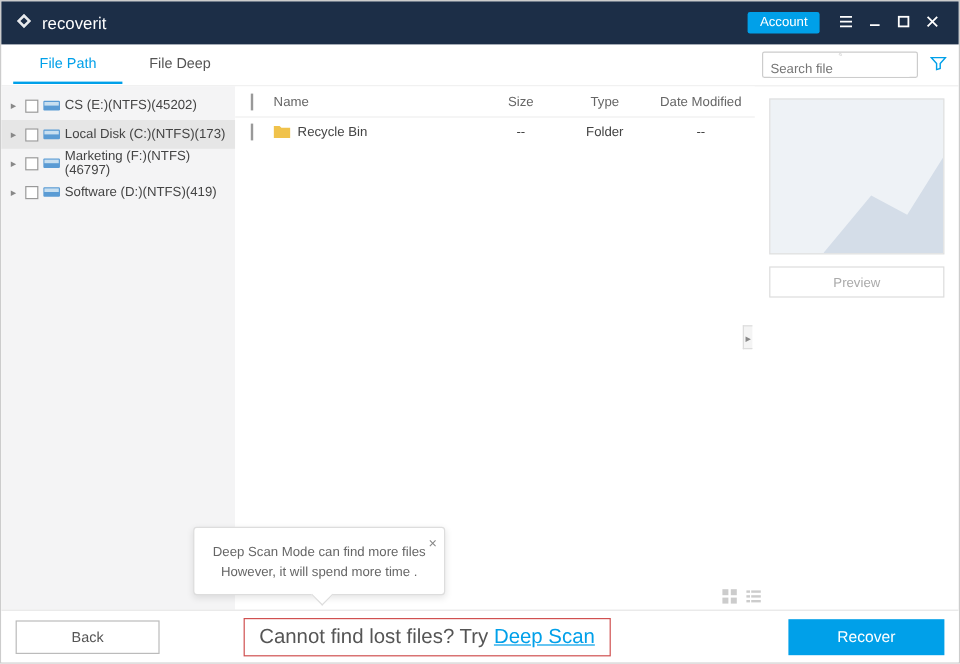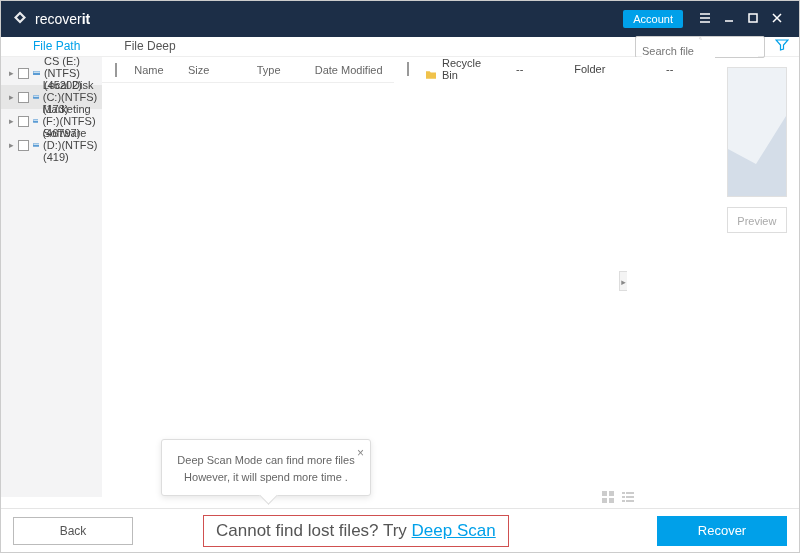--- a/index.html
+++ b/index.html
@@ -5,36 +5,36 @@
 * { box-sizing: border-box; margin: 0; padding: 0; }
 body { font-family: "Segoe UI", Arial, sans-serif; font-size: 12px; color: #333; background: #fff; width: 800px; height: 553px; overflow: hidden; position: relative; border: 1px solid #ccc; }
 .header { height: 36px; background: #1c2e47; display: flex; align-items: center; padding: 0 10px; }
 .logo { display: flex; align-items: center; gap: 6px; color: #fff; }
 .logo svg { width: 18px; height: 18px; }
 .logo-text { font-size: 14px; font-weight: 400; }
 .header-spacer { flex: 1; }
 .account-btn { background: #00a0e9; color: #fff; font-size: 11px; padding: 3px 10px; border-radius: 2px; margin-right: 10px; cursor: pointer; }
 .header-icon { color: #fff; width: 24px; text-align: center; cursor: pointer; font-size: 13px; }
 .header-icon svg { width: 12px; height: 12px; fill: #fff; }
-.toolbar { height: 20px; display: flex; align-items: center; padding: 0 10px; border-bottom: 1px solid #eee; }
+.toolbar { height: 35px; display: flex; align-items: center; padding: 0 10px; border-bottom: 1px solid #eee; }
 .tabs { display: flex; }
 .tab { padding: 0 22px; height: 32px; line-height: 30px; font-size: 12px; color: #555; cursor: pointer; border-bottom: 2px solid transparent; }
 .tab.active { color: #00a0e9; border-bottom: 2px solid #00a0e9; }
 .toolbar-spacer { flex: 1; }
 .search-box { display: flex; align-items: center; border: 1px solid #ccc; height: 22px; width: 130px; padding: 0 6px; border-radius: 2px; color: #999; gap: 5px; margin-right: 10px; flex-direction: column; }
 .search-box input { border: none; outline: none; font-size: 11px; width: 100%; color: #666; }
 .filter-icon { color: #00a0e9; cursor: pointer; }
 .main { display: flex; height: 440px; }
 .sidebar { width: 195px; background: #f4f4f5; padding-top: 4px; }
 .tree-item { display: flex; align-items: center; height: 24px; padding-left: 8px; font-size: 11px; color: #444; cursor: pointer; gap: 4px; }
 .tree-item.selected { background: #e6e6e6; }
 .chevron { width: 8px; color: #888; font-size: 9px; }
 .cb { width: 11px; height: 11px; border: 1px solid #999; background: #fff; flex-shrink: 0; }
 .disk-icon { width: 14px; }
-.content { flex: 1; display: flex; flex-direction: row; background: #fff; }
+.content { flex: 1; display: flex; flex-direction: column; background: #fff; }
 .col-row { display: flex; align-items: center; height: 26px; font-size: 11px; color: #666; border-bottom: 1px solid #eee; }
 .col-cb { width: 28px; text-align: center; }
 .col-name { flex: 1; padding-left: 4px; }
 .col-size { width: 70px; text-align: center; }
 .col-type { width: 70px; text-align: center; }
 .col-date { width: 90px; text-align: center; }
 .data-row { display: flex; align-items: center; height: 24px; font-size: 11px; color: #444; }
 .folder-icon { margin-right: 6px; }
 .preview-pane { width: 170px; padding: 10px 12px; }
 .preview-img { width: 100%; height: 130px; border: 1px solid #e0e0e0; background: #eef2f6; position: relative; overflow: hidden; }
@@ -52,21 +52,21 @@
 .tooltip::after { content: ""; position: absolute; bottom: -7px; left: 100px; width: 12px; height: 12px; background: #fff; border-right: 1px solid #ddd; border-bottom: 1px solid #ddd; transform: rotate(45deg); }
 </style>
 </head>
 <body>
 
 <div class="header">
   <div class="logo">
     <svg viewBox="0 0 24 24">
         <path fill="#fff" d="M12 2 L20 10 L12 18 L4 10 Z M12 6 L8 10 L12 14 L16 10 Z" opacity="0.9"></path>
       </svg>
-    <span class="logo-text"><span>recover</span><span style="font-weight:700;margin-top:10px;">it</span></span>
+    <span class="logo-text"><span>recover</span><span style="font-weight:400;margin-top:10px;">it</span></span>
   </div>
   <div class="header-spacer"></div>
   <div class="account-btn">Account</div>
   <div class="header-icon"><svg viewBox="0 0 12 12">
         <path d="M1 2h10M1 6h10M1 10h10" stroke="#fff" stroke-width="1.5"></path>
       </svg></div>
   <div class="header-icon"><svg viewBox="0 0 12 12">
         <path d="M2 9h8" stroke="#fff" stroke-width="1.5"></path>
       </svg></div>
   <div class="header-icon"><svg viewBox="0 0 12 12">

